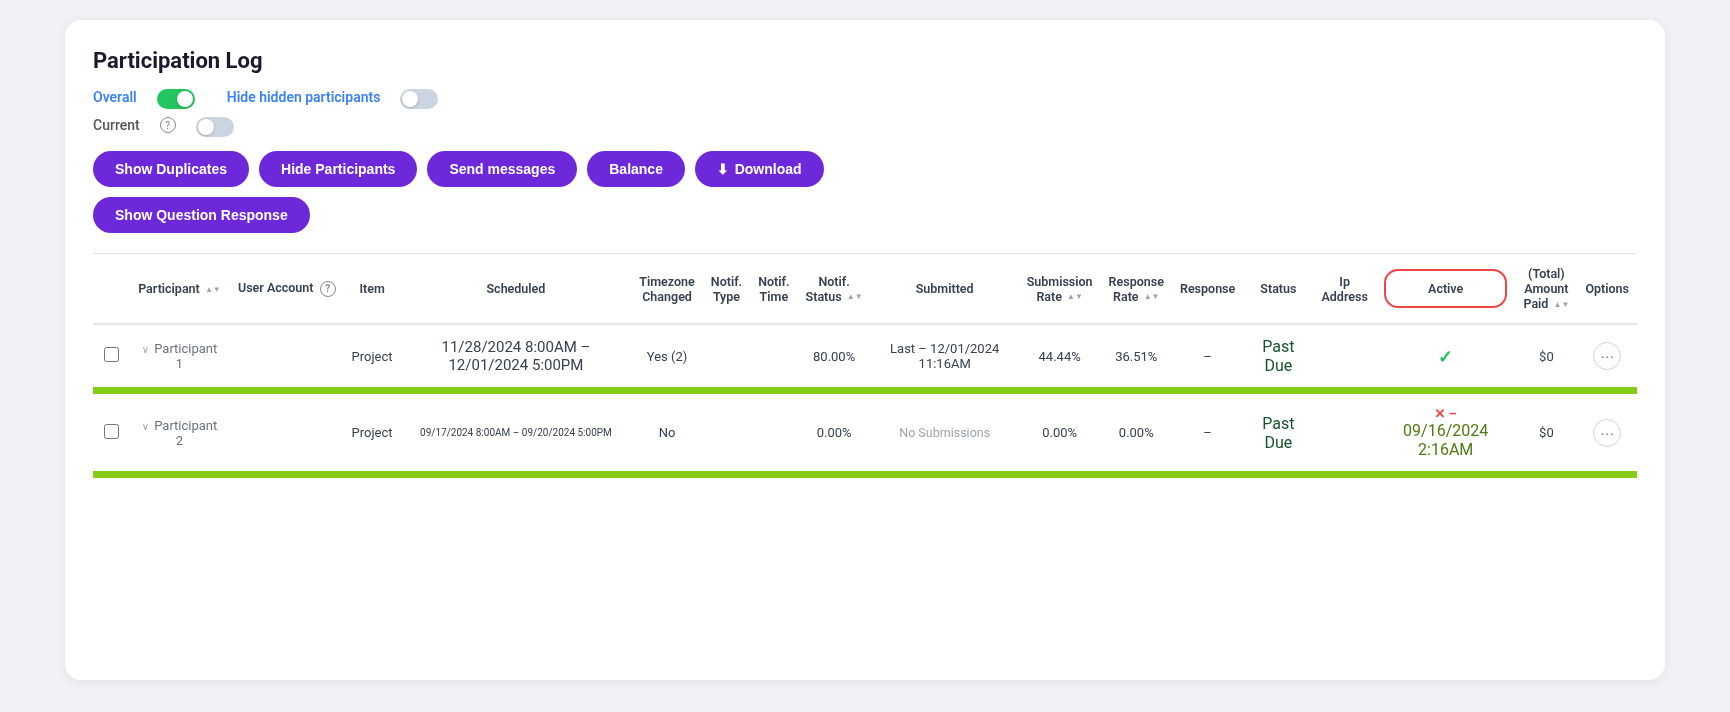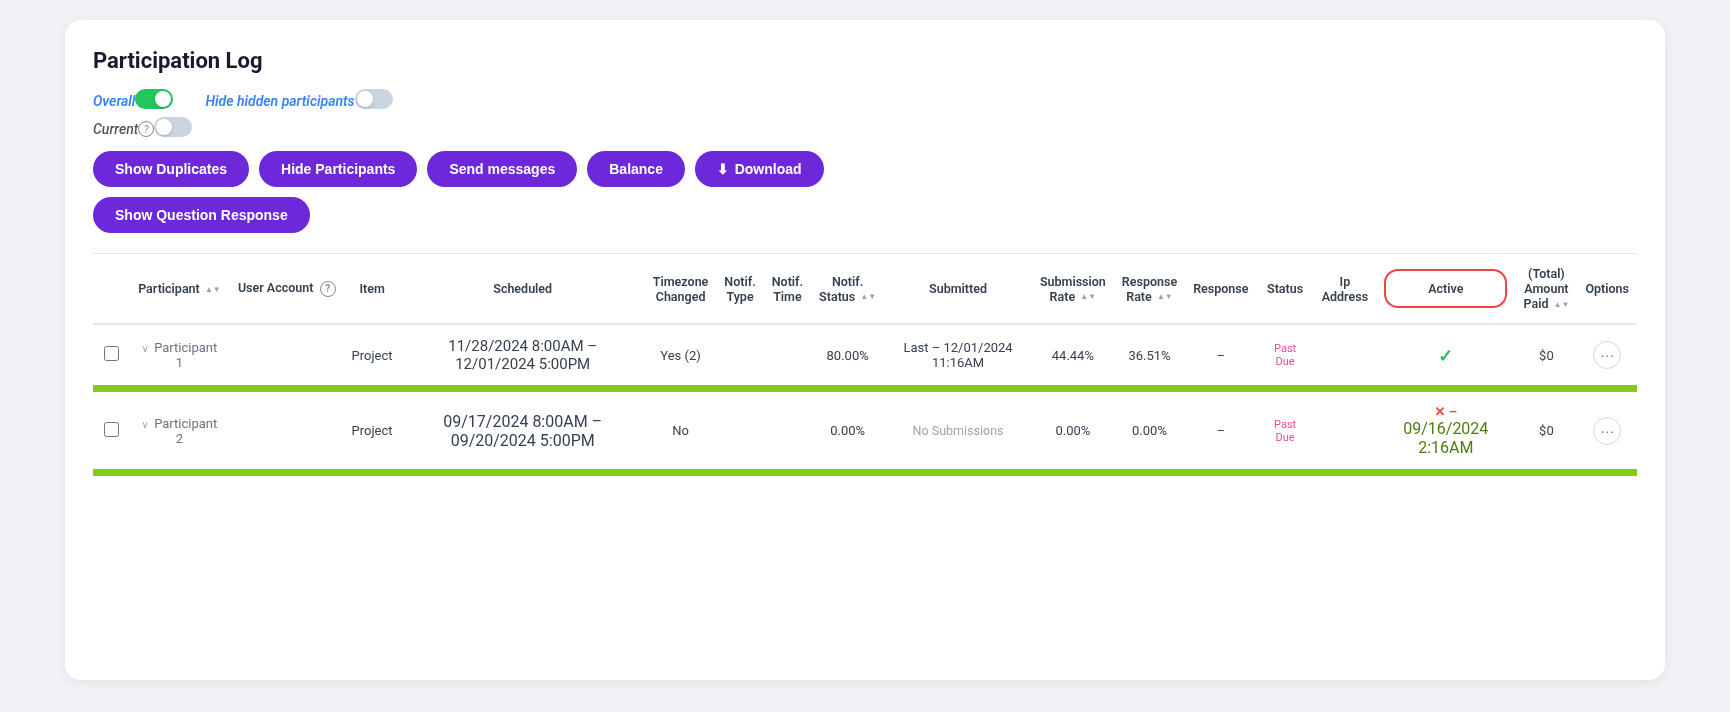--- a/index.html
+++ b/index.html
@@ -27,23 +27,22 @@
       margin-bottom: 16px;
     }
     .toggles-row {
       display: flex;
       align-items: center;
       gap: 32px;
       margin-bottom: 8px;
     }
     .toggle-group {
       display: flex;
-      align-items: flex-end;
-      gap: 0;
-      font-style: italic;
+      align-items: flex-start;
+      gap: 20px;
     }
     .toggle-label {
       font-size: 14px;
       font-weight: 600;
       color: #3b82f6;
     }
     .toggle-label.gray { color: #555; font-weight: 500; }
     .toggle {
       width: 38px;
       height: 20px;
@@ -157,21 +156,21 @@
       cursor: pointer;
       display: flex;
       align-items: center;
       justify-content: center;
       font-size: 14px;
       color: #6b7280;
       margin: auto;
     }
     .download-icon { font-size: 14px; }
     .sub-muted { color: #9ca3af; font-size: 12.5px; }
-    .status-past-due { color: #ec4899; font-size: 11px; }
+    .status-past-due { color: #14532d; font-size: 16px; }
   </style>
 </head>
 <body>
 
 <div class="card">
   <div class="page-title">Participation Log</div>
 
   <div class="toggles-row">
     <div class="toggle-group">
       <span class="toggle-label">Overall</span>
@@ -286,21 +285,21 @@
         <tr class="data-row">
           <td class="checkbox-col">
       <input type="checkbox" style="">
     </td>
           <td>
       <span class="chevron">∨</span>
       <span class="participant-name">Participant 2</span>
     </td>
           <td></td>
           <td>Project</td>
-          <td style="font-size:16px;">09/17/2024 8:00AM – 09/20/2024 5:00PM</td>
+          <td style="font-size:10px;">09/17/2024 8:00AM – 09/20/2024 5:00PM</td>
           <td>No</td>
           <td></td>
           <td></td>
           <td>0.00%</td>
           <td class="sub-muted">No Submissions</td>
           <td>0.00%</td>
           <td>0.00%</td>
           <td>–</td>
           <td class="status-past-due">Past Due</td>
           <td></td>

